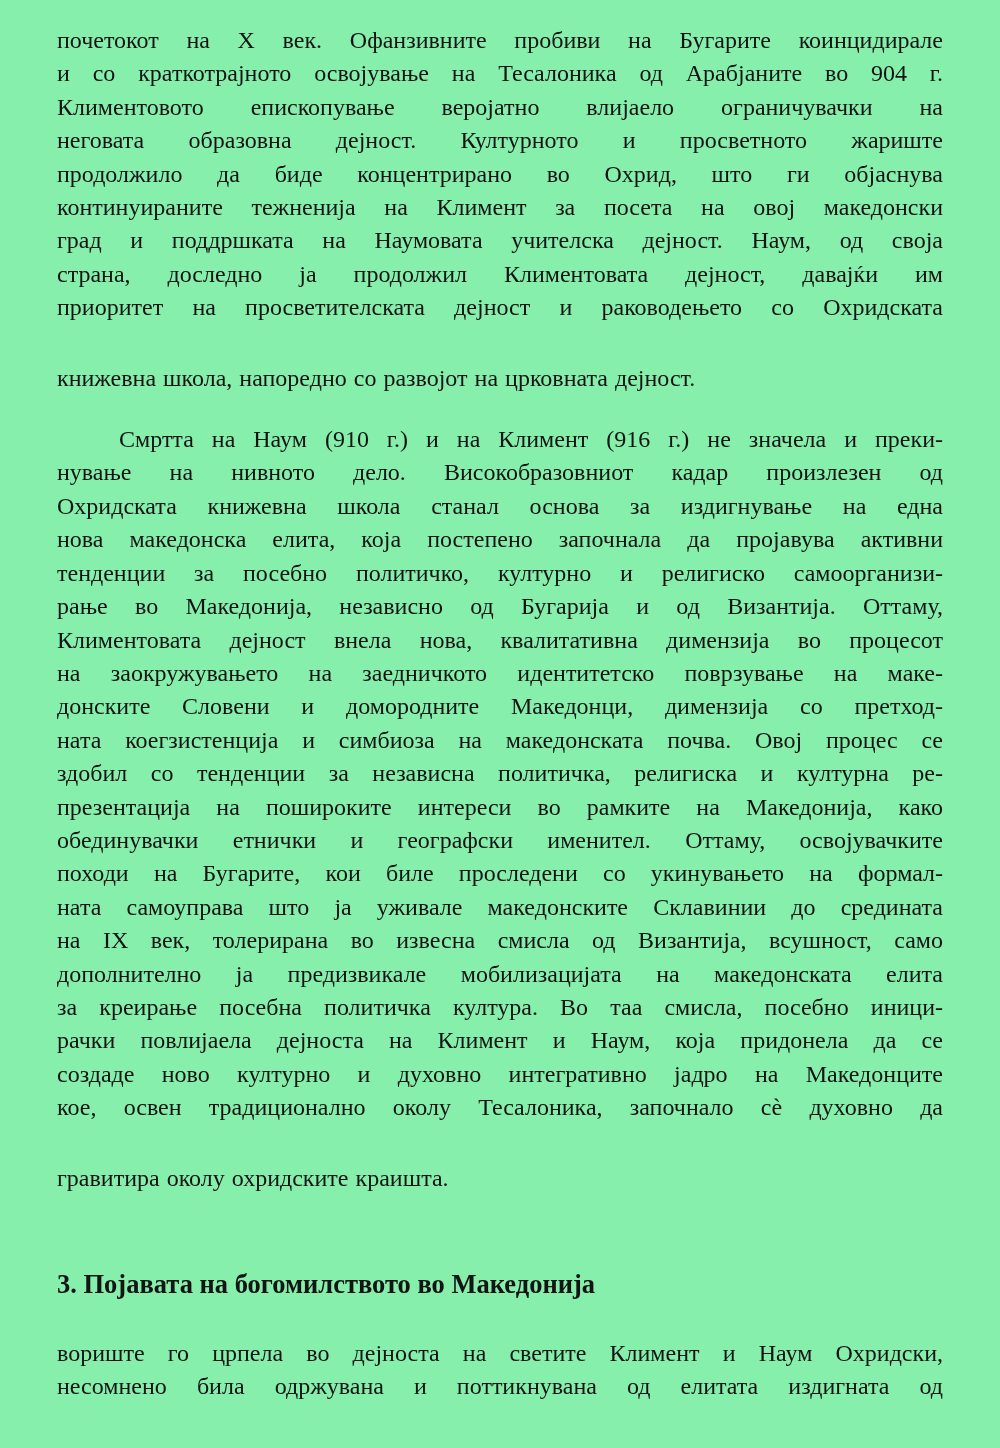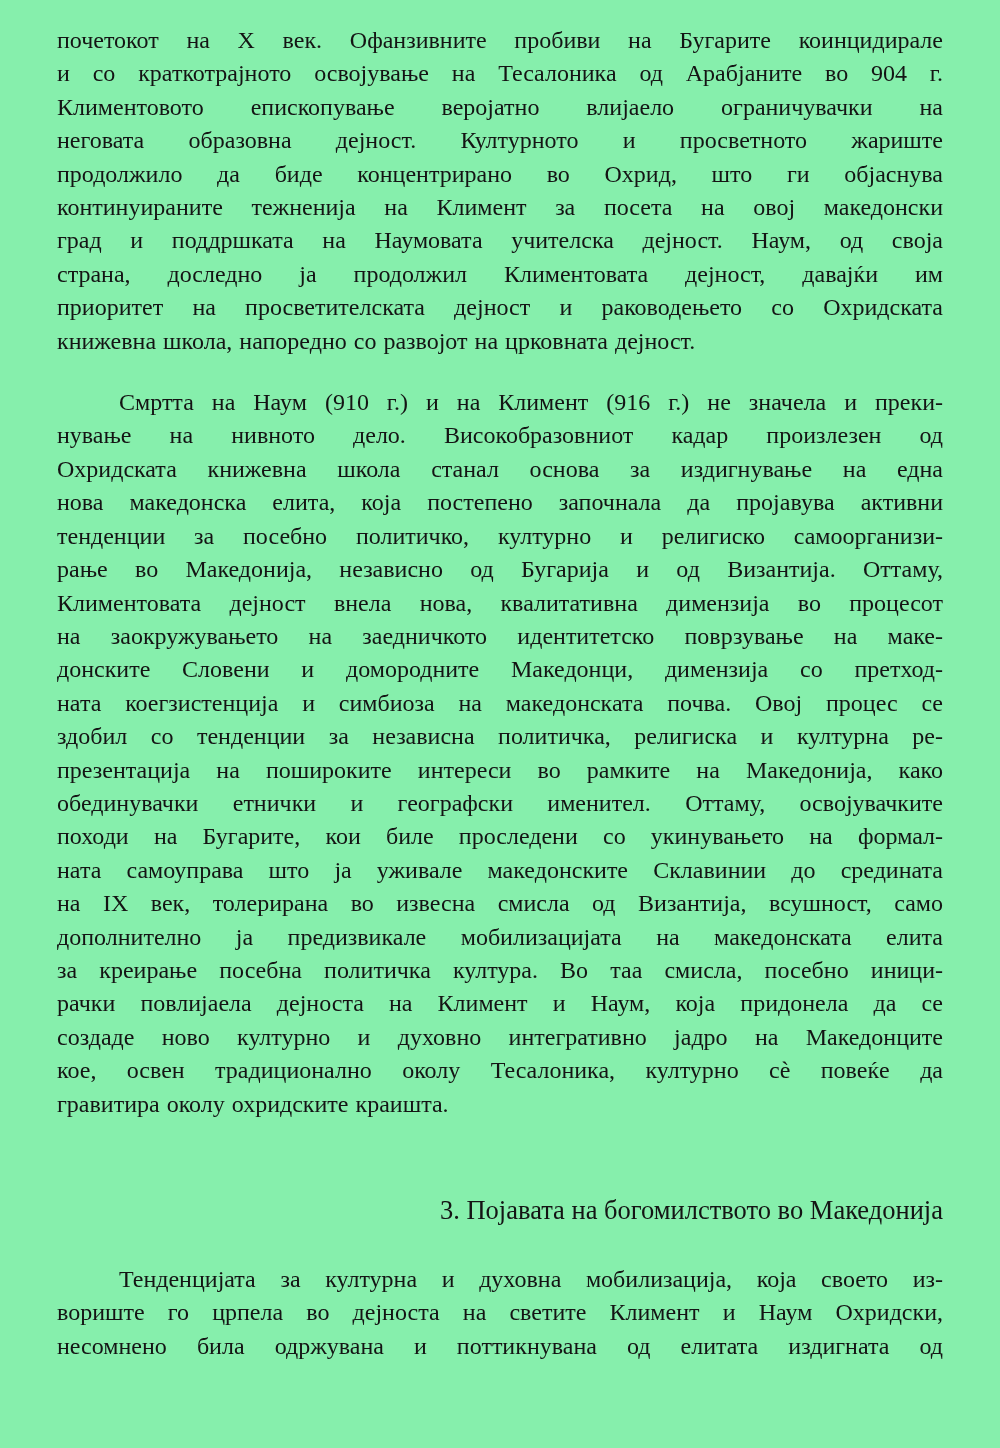--- a/index.html
+++ b/index.html
@@ -28,31 +28,32 @@
     line-height: 33.4px;
   }
   .line {
     text-align: justify;
     text-align-last: justify;
     word-spacing: 1px;
   }
   .line.last {
     text-align: right;
     text-align-last: left;
+    margin-top: 37px;
   }
   .line.indent {
     text-indent: 62px;
     margin-top: 28px;
   }
   .heading {
     margin: 71px 0 0 0;
     font-size: 26.5px;
     line-height: 36px;
-    font-weight: normal;
-    text-align: right;
+    font-weight: bold;
+    text-align: left;
   }
   .para-after-heading {
     margin-top: 35px;
   }
   .page-number {
     position: absolute;
     top: 1368px;
     left: 0;
     width: 100%;
     text-align: center;
@@ -91,23 +92,22 @@
         <div class="line">здобил со тенденции за независна политичка, религиска и културна ре-</div>
         <div class="line">презентација на пошироките интереси во рамките на Македонија, како</div>
         <div class="line">обединувачки етнички и географски именител. Оттаму, освојувачките</div>
         <div class="line">походи на Бугарите, кои биле проследени со укинувањето на формал-</div>
         <div class="line">ната самоуправа што ја уживале македонските Склавинии до средината</div>
         <div class="line">на IX век, толерирана во извесна смисла од Византија, всушност, само</div>
         <div class="line">дополнително ја предизвикале мобилизацијата на македонската елита</div>
         <div class="line">за креирање посебна политичка култура. Во таа смисла, посебно иници-</div>
         <div class="line">рачки повлијаела дејноста на Климент и Наум, која придонела да се</div>
         <div class="line">создаде ново културно и духовно интегративно јадро на Македонците</div>
-        <div class="line">кое, освен традиционално околу Тесалоника, културно сѐ повеќе да</div>
+        <div class="line">кое, освен традиционално околу Тесалоника, започнало сѐ духовно да</div>
         <div class="line last">гравитира околу охридските краишта.</div>
       </div>
     <h2 class="heading">3. Појавата на богомилството во Македонија</h2>
     <div class="paragraph para-after-heading">
-        <div class="line indent">Тенденцијата за културна и духовна мобилизација, која своето из-</div>
         <div class="line">вориште го црпела во дејноста на светите Климент и Наум Охридски,</div>
         <div class="line">несомнено била одржувана и поттикнувана од елитата издигната од</div>
       </div>
   </div>
 </div>
 
 </body></html>

